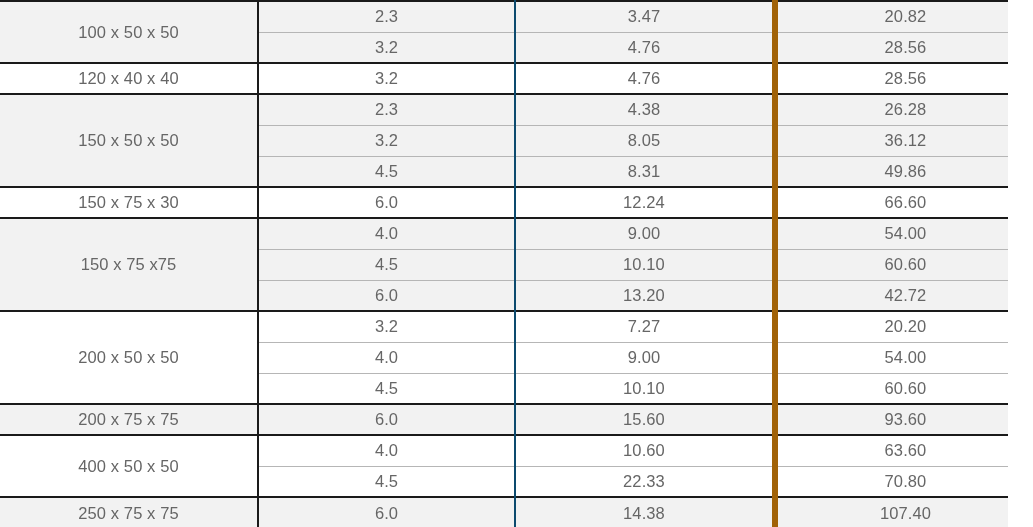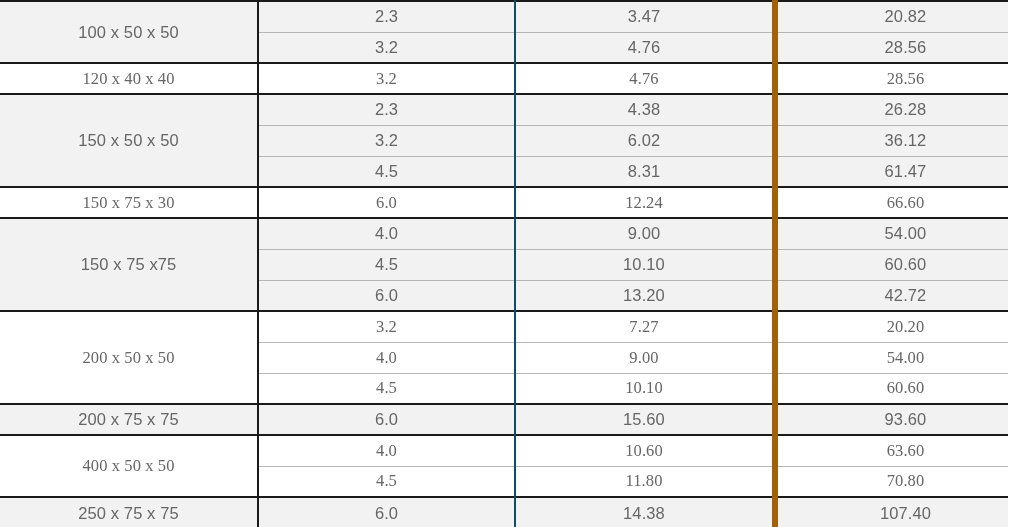--- a/index.html
+++ b/index.html
@@ -54,21 +54,21 @@
   td.col-4 { border-right: none; }
 
   
   tr.group-start > td { border-top: 2px solid #1a1a1a; }
   tr.sub-row > td     { border-top: 1px solid #b6b6b6; }
 
   
   td.size-cell { border-top: 2px solid #1a1a1a; }
 
   tr.shaded > td { background: #f2f2f2; }
-  tr.plain  > td { background: #ffffff; font-family: Liberation Serif, serif; }
+  tr.plain  > td { background: #ffffff; }
 
   td.size-cell.shaded-cell { background: #f2f2f2; }
   td.size-cell.plain-cell  { background: #ffffff; }
 </style>
 </head>
 <body>
 
 <div class="table-wrap">
   <table class="spec-table">
     <colgroup>
@@ -96,27 +96,27 @@
           <td class="col-4">28.56</td>
         </tr>
         <tr class="group-start shaded">
           <td class="col-1 size-cell shaded-cell" rowspan="3">150 x 50 x 50</td>
           <td class="col-2">2.3</td>
           <td class="col-3">4.38</td>
           <td class="col-4">26.28</td>
         </tr>
         <tr class="sub-row shaded">
           <td class="col-2">3.2</td>
-          <td class="col-3">6.02</td>
+          <td class="col-3">8.05</td>
           <td class="col-4">36.12</td>
         </tr>
         <tr class="sub-row shaded">
           <td class="col-2">4.5</td>
           <td class="col-3">8.31</td>
-          <td class="col-4">61.47</td>
+          <td class="col-4">49.86</td>
         </tr>
         <tr class="group-start plain">
           <td class="col-1 size-cell plain-cell" rowspan="1">150 x 75 x 30</td>
           <td class="col-2">6.0</td>
           <td class="col-3">12.24</td>
           <td class="col-4">66.60</td>
         </tr>
         <tr class="group-start shaded">
           <td class="col-1 size-cell shaded-cell" rowspan="3">150 x 75 x75</td>
           <td class="col-2">4.0</td>
@@ -156,21 +156,21 @@
           <td class="col-4">93.60</td>
         </tr>
         <tr class="group-start plain">
           <td class="col-1 size-cell plain-cell" rowspan="2">400 x 50 x 50</td>
           <td class="col-2">4.0</td>
           <td class="col-3">10.60</td>
           <td class="col-4">63.60</td>
         </tr>
         <tr class="sub-row plain">
           <td class="col-2">4.5</td>
-          <td class="col-3">11.80</td>
+          <td class="col-3">22.33</td>
           <td class="col-4">70.80</td>
         </tr>
         <tr class="group-start shaded">
           <td class="col-1 size-cell shaded-cell" rowspan="1">250 x 75 x 75</td>
           <td class="col-2">6.0</td>
           <td class="col-3">14.38</td>
           <td class="col-4">107.40</td>
         </tr>
       </tbody>
   </table>

